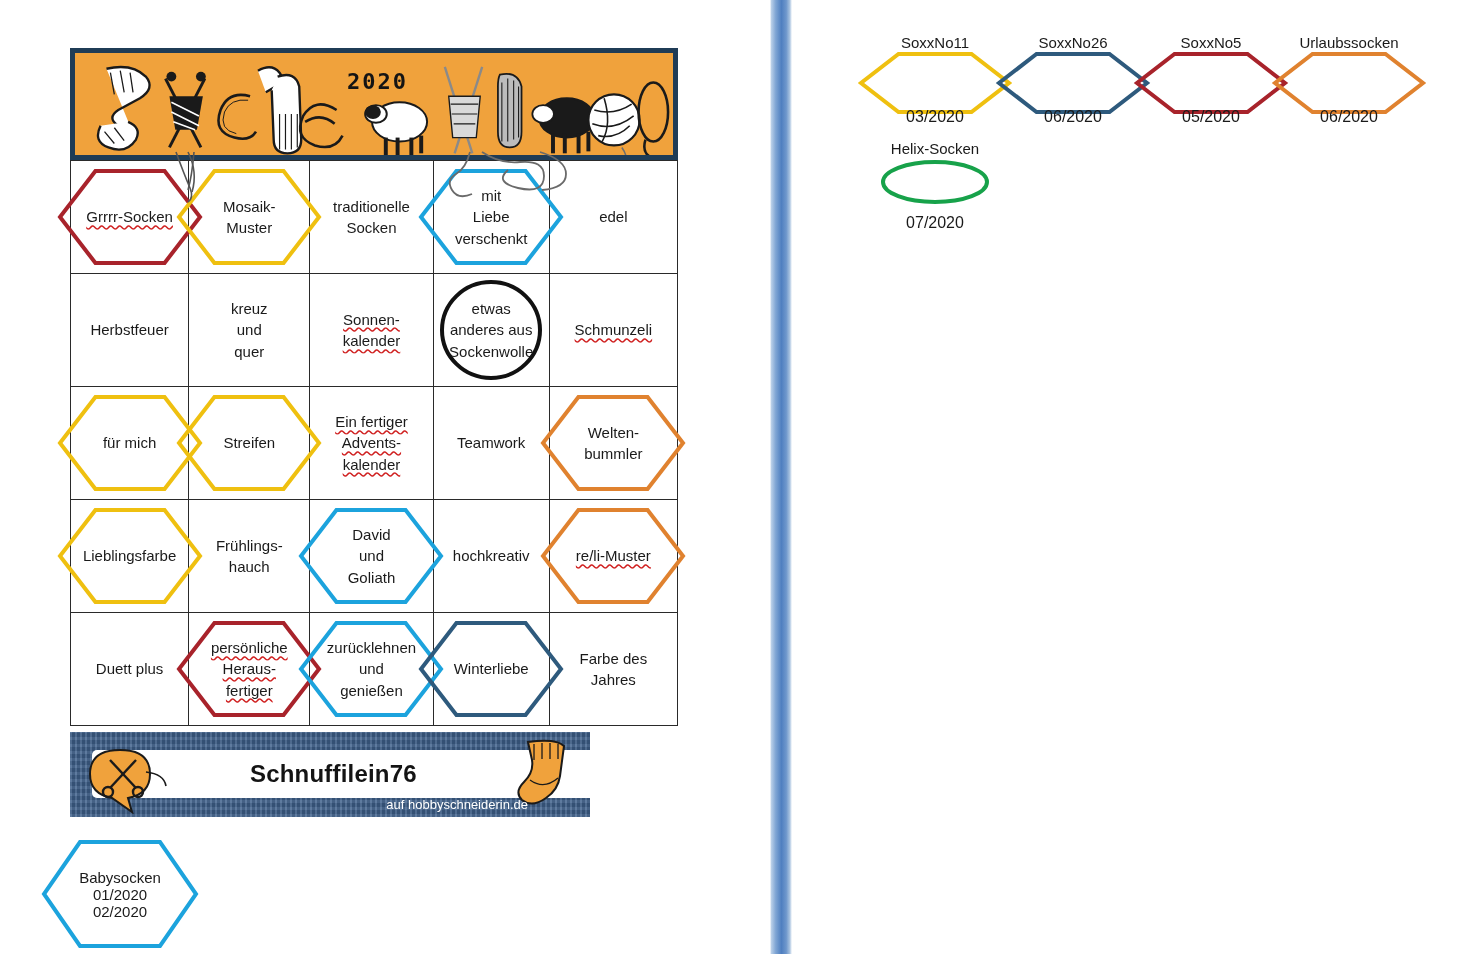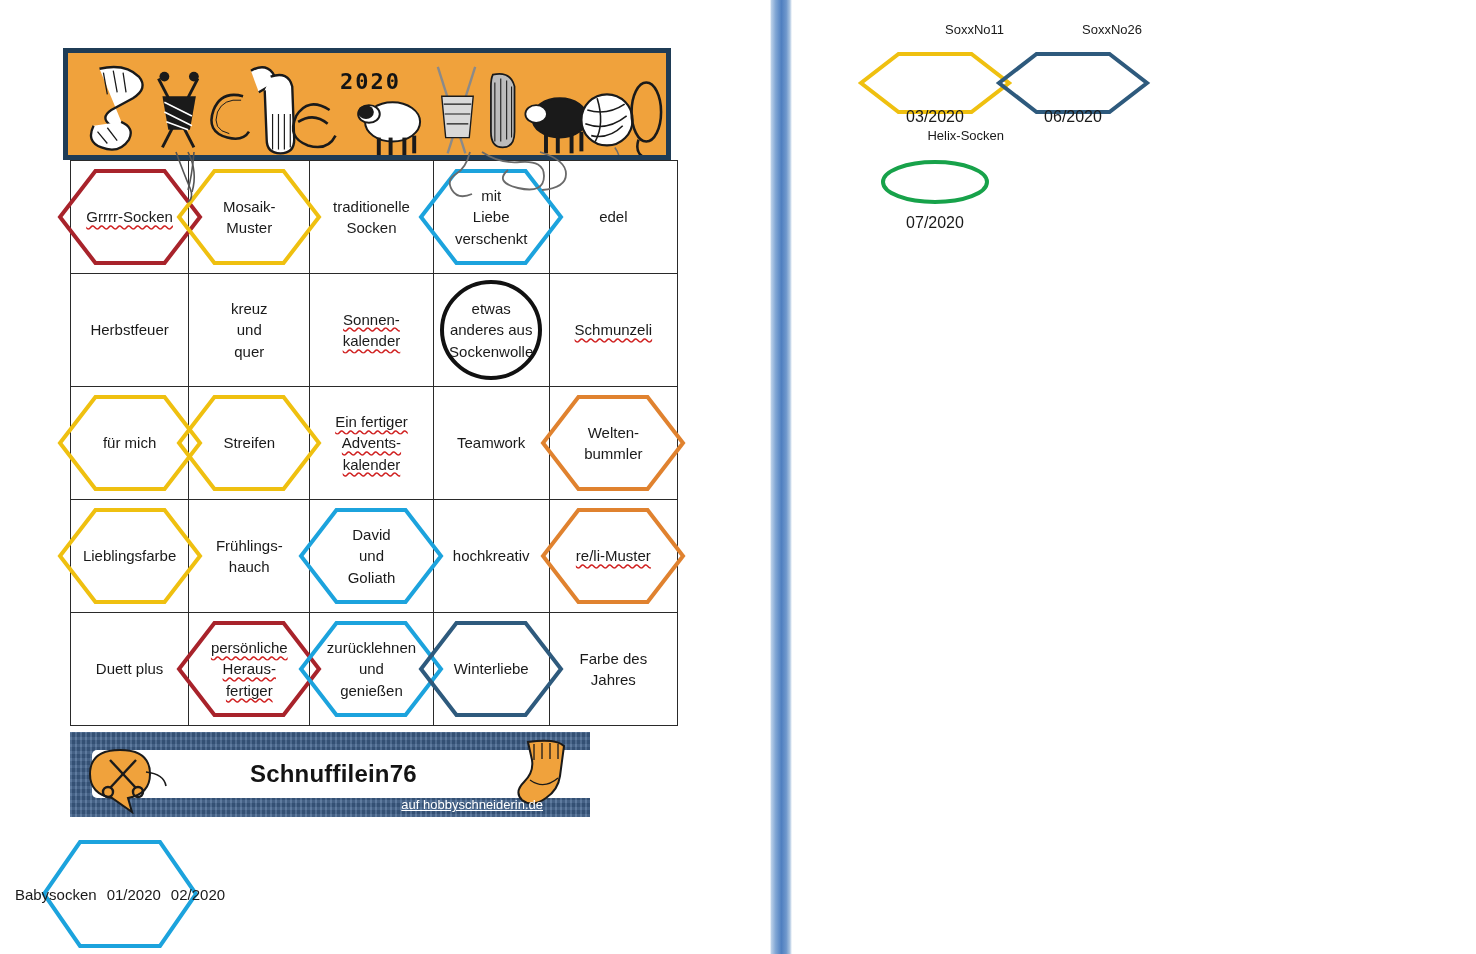--- a/index.html
+++ b/index.html
@@ -39,21 +39,21 @@
     position: absolute;
     left: 0;
     top: 0;
     width: 760px;
     height: 954px;
   }
 
   
   #header-banner {
     position: absolute;
-    left: 63px;
+    left: 70px;
     top: 48px;
     width: 608px;
     height: 112px;
     box-sizing: border-box;
     border: 5px solid #1f3c56;
     background: #f0a23c;
     overflow: hidden;
   }
   #header-banner .banner-inner {
     position: absolute;
@@ -149,25 +149,24 @@
     position: absolute;
     left: 180px;
     top: 28px;
     font-size: 24px;
     font-weight: bold;
     color: #141414;
     letter-spacing: .2px;
   }
   #footer-site {
     position: absolute;
-    right: 47px;
+    right: 62px;
     bottom: 5px;
     font-size: 13px;
     color: #ffffff;
-    text-decoration: underline;
   }
   #footer-bubble {
     position: absolute;
     left: 14px;
     top: 12px;
   }
   #footer-sock {
     position: absolute;
     right: 2px;
     top: 4px;
@@ -178,24 +177,23 @@
     position: absolute;
     left: 40px;
     top: 838px;
     width: 160px;
     height: 112px;
   }
   #babysocken-hex .hex-lines {
     position: absolute;
     inset: 0;
     display: flex;
-    flex-direction: row;
+    flex-direction: column;
     justify-content: center;
     align-items: center;
-    gap: 10px;
     font-size: 15px;
     z-index: 3;
   }
 
   
   #legend-panel {
     position: absolute;
     left: 800px;
     top: 0;
     width: 676px;
@@ -211,25 +209,25 @@
 
   .legend-item {
     position: relative;
     width: 138px;
     height: 84px;
   }
   #legend-row-2 .legend-item { width: 138px; height: 78px; }
 
   .legend-label {
     position: absolute;
-    top: 0;
+    top: 12px;
     left: 0;
     right: 0;
-    text-align: right;
-    font-size: 13px;
+    text-align: center;
+    font-size: 15px;
     color: #1a1a1a;
     z-index: 3;
     white-space: nowrap;
   }
   .legend-value {
     position: absolute;
     top: 38px;
     left: 0;
     right: 0;
     text-align: center;
@@ -545,20 +543,38 @@
       </div>
       <div class="legend-item">
         <div class="legend-shape">
           <svg width="152" height="62" viewBox="0 0 152 62">
             <polygon points="39.52,2 112.47999999999999,2 150,31 112.47999999999999,60 39.52,60 2,31" fill="none" stroke="#2E5A7D" stroke-width="4"></polygon>
           </svg>
         </div>
         <div class="legend-label">SoxxNo26</div>
         <div class="legend-value">06/2020</div>
       </div>
+      <div class="legend-item">
+        <div class="legend-shape">
+          <svg width="152" height="62" viewBox="0 0 152 62">
+            <polygon points="39.52,2 112.47999999999999,2 150,31 112.47999999999999,60 39.52,60 2,31" fill="none" stroke="#A8232B" stroke-width="4"></polygon>
+          </svg>
+        </div>
+        <div class="legend-label">SoxxNo5</div>
+        <div class="legend-value">05/2020</div>
+      </div>
+      <div class="legend-item">
+        <div class="legend-shape">
+          <svg width="152" height="62" viewBox="0 0 152 62">
+            <polygon points="39.52,2 112.47999999999999,2 150,31 112.47999999999999,60 39.52,60 2,31" fill="none" stroke="#E0822F" stroke-width="4"></polygon>
+          </svg>
+        </div>
+        <div class="legend-label">Urlaubssocken</div>
+        <div class="legend-value">06/2020</div>
+      </div>
     </div>
   <div class="legend-row" id="legend-row-2">
       <div class="legend-item">
         <div class="legend-shape">
           <svg width="112" height="48" viewBox="0 0 112 48">
             <ellipse cx="56" cy="24" rx="52" ry="20" fill="none" stroke="#17A24A" stroke-width="4"></ellipse>
           </svg>
         </div>
         <div class="legend-label">Helix-Socken</div>
         <div class="legend-value">07/2020</div>

